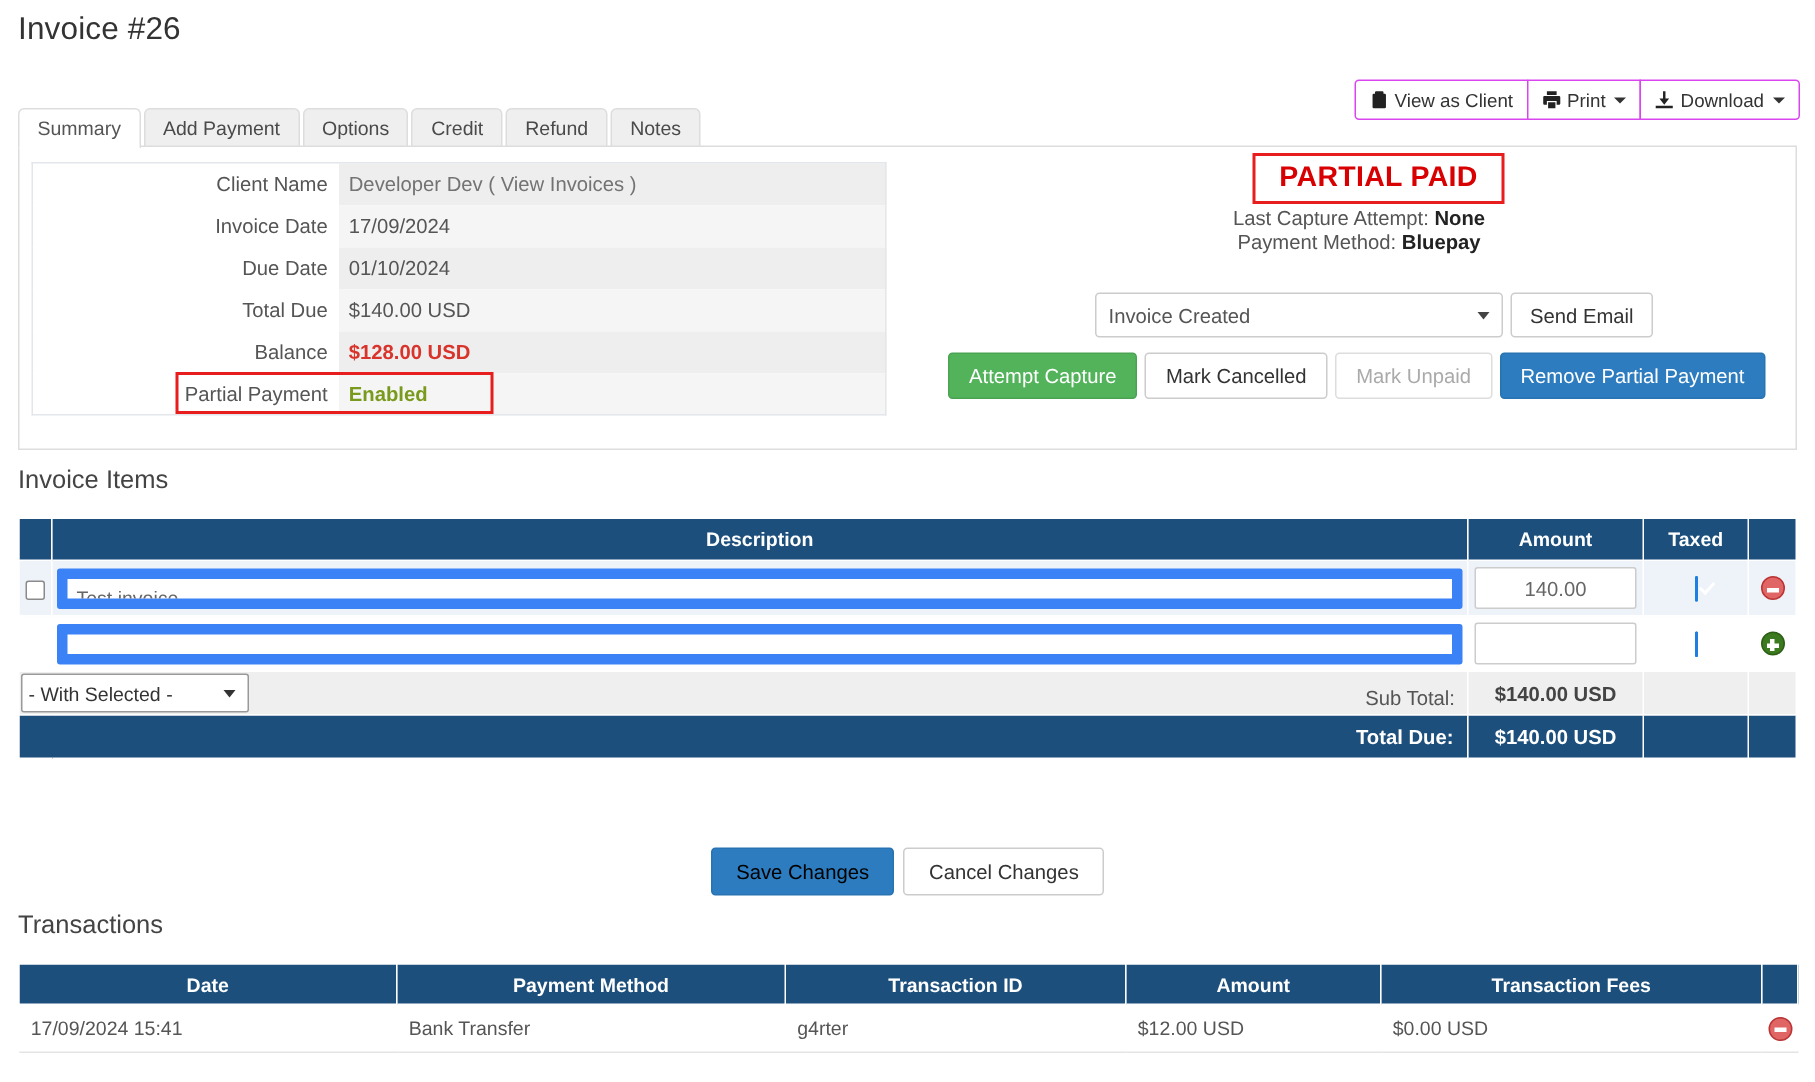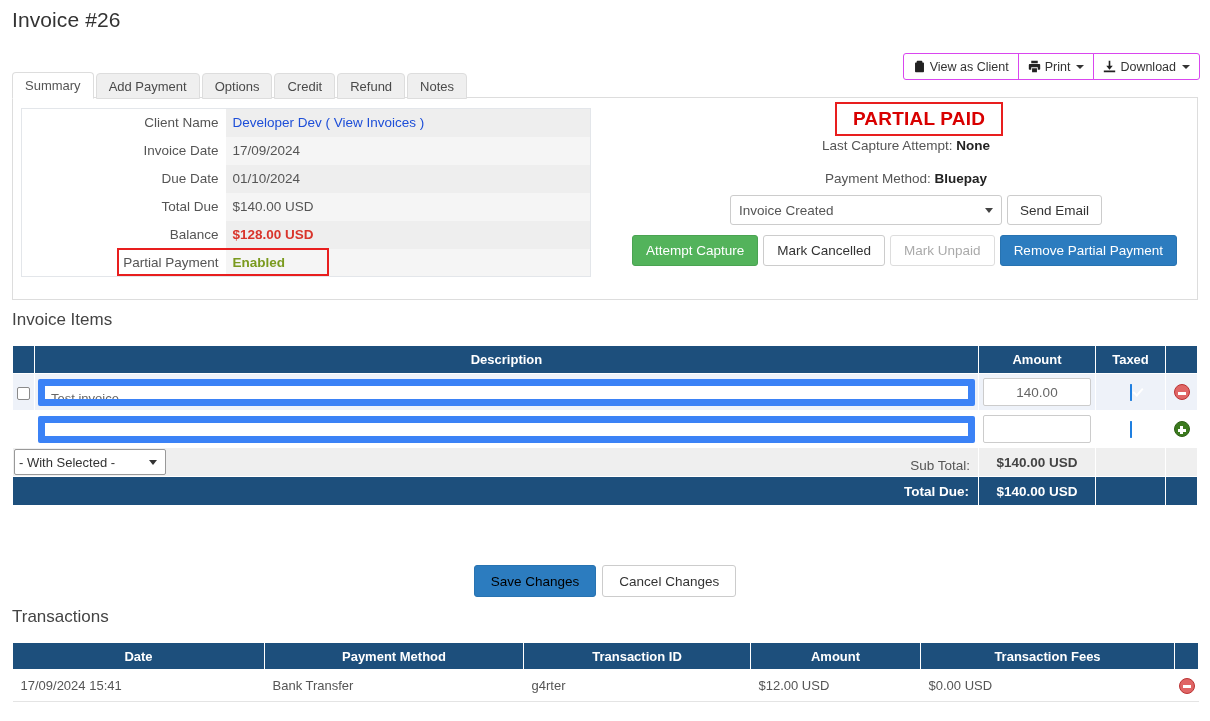--- a/index.html
+++ b/index.html
@@ -41,21 +41,21 @@
   .caret {
     width: 0; height: 0; margin-left: 2px;
     border-left: 4px solid transparent;
     border-right: 4px solid transparent;
     border-top: 4px solid #333;
   }
 
   
   .tabs {
     position: absolute; left: 12px; top: 72px;
-    display: flex; align-items: flex-end; z-index: 3;
+    display: flex; align-items: flex-start; z-index: 3;
   }
   .tab {
     height: 26px; line-height: 25px;
     padding: 0 12px;
     font-size: 13px; color: #4a4a4a;
     background: #efefef;
     border: 1px solid #dddddd;
     border-bottom: 1px solid #dddddd;
     border-radius: 4px 4px 0 0;
     margin-right: 2px; cursor: pointer;
@@ -88,21 +88,21 @@
   .summary td { font-size: 13.5px; padding: 0; }
   .summary td.lbl {
     width: 204px; text-align: right;
     padding-right: 7px; color: #555; background: #ffffff;
   }
   .summary td.val {
     padding-left: 7px; color: #555;
     background: #eeeeee;
   }
   .summary tr.alt td.val { background: #f5f5f5; }
-  .v-link { color: #1d4ed8; text-align: center; }
+  .v-link { color: #737373; text-align: center; }
   .v-red { color: #d9342b; font-weight: bold; }
   .v-green { color: #7a9a1e; font-weight: bold; }
 
   
   .hl-partial {
     position: absolute; left: 104px; top: 150px;
     width: 212px; height: 28px;
     border: 2px solid #e81e1e;
     pointer-events: none; z-index: 4;
   }
@@ -118,21 +118,21 @@
     border: 2px solid #e81e1e;
     display: flex; align-items: center; justify-content: center;
     color: #d80000; font-size: 19px; font-weight: bold;
     letter-spacing: 0.2px;
   }
   .status-line {
     position: absolute; width: 100%;
     text-align: center; font-size: 13.5px; color: #555;
   }
   .status-line.l1 { top: 40px; }
-  .status-line.l2 { top: 73px; }
+  .status-line.l2 { top: 56px; }
   .status-line b { color: #222; }
 
   .email-row {
     position: absolute; left: 117px; top: 97px;
     display: flex;
   }
   .email-select {
     width: 272px; height: 30px;
     border: 1px solid #cccccc; border-radius: 3px;
     background: #ffffff;

